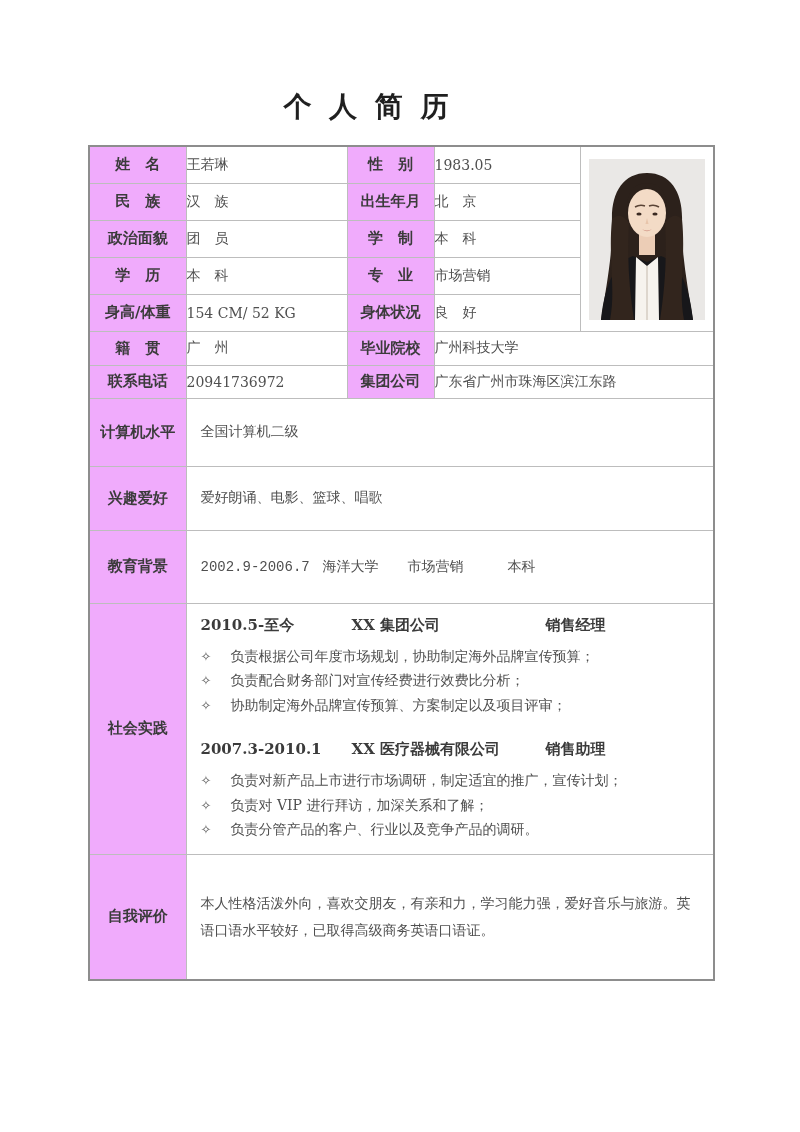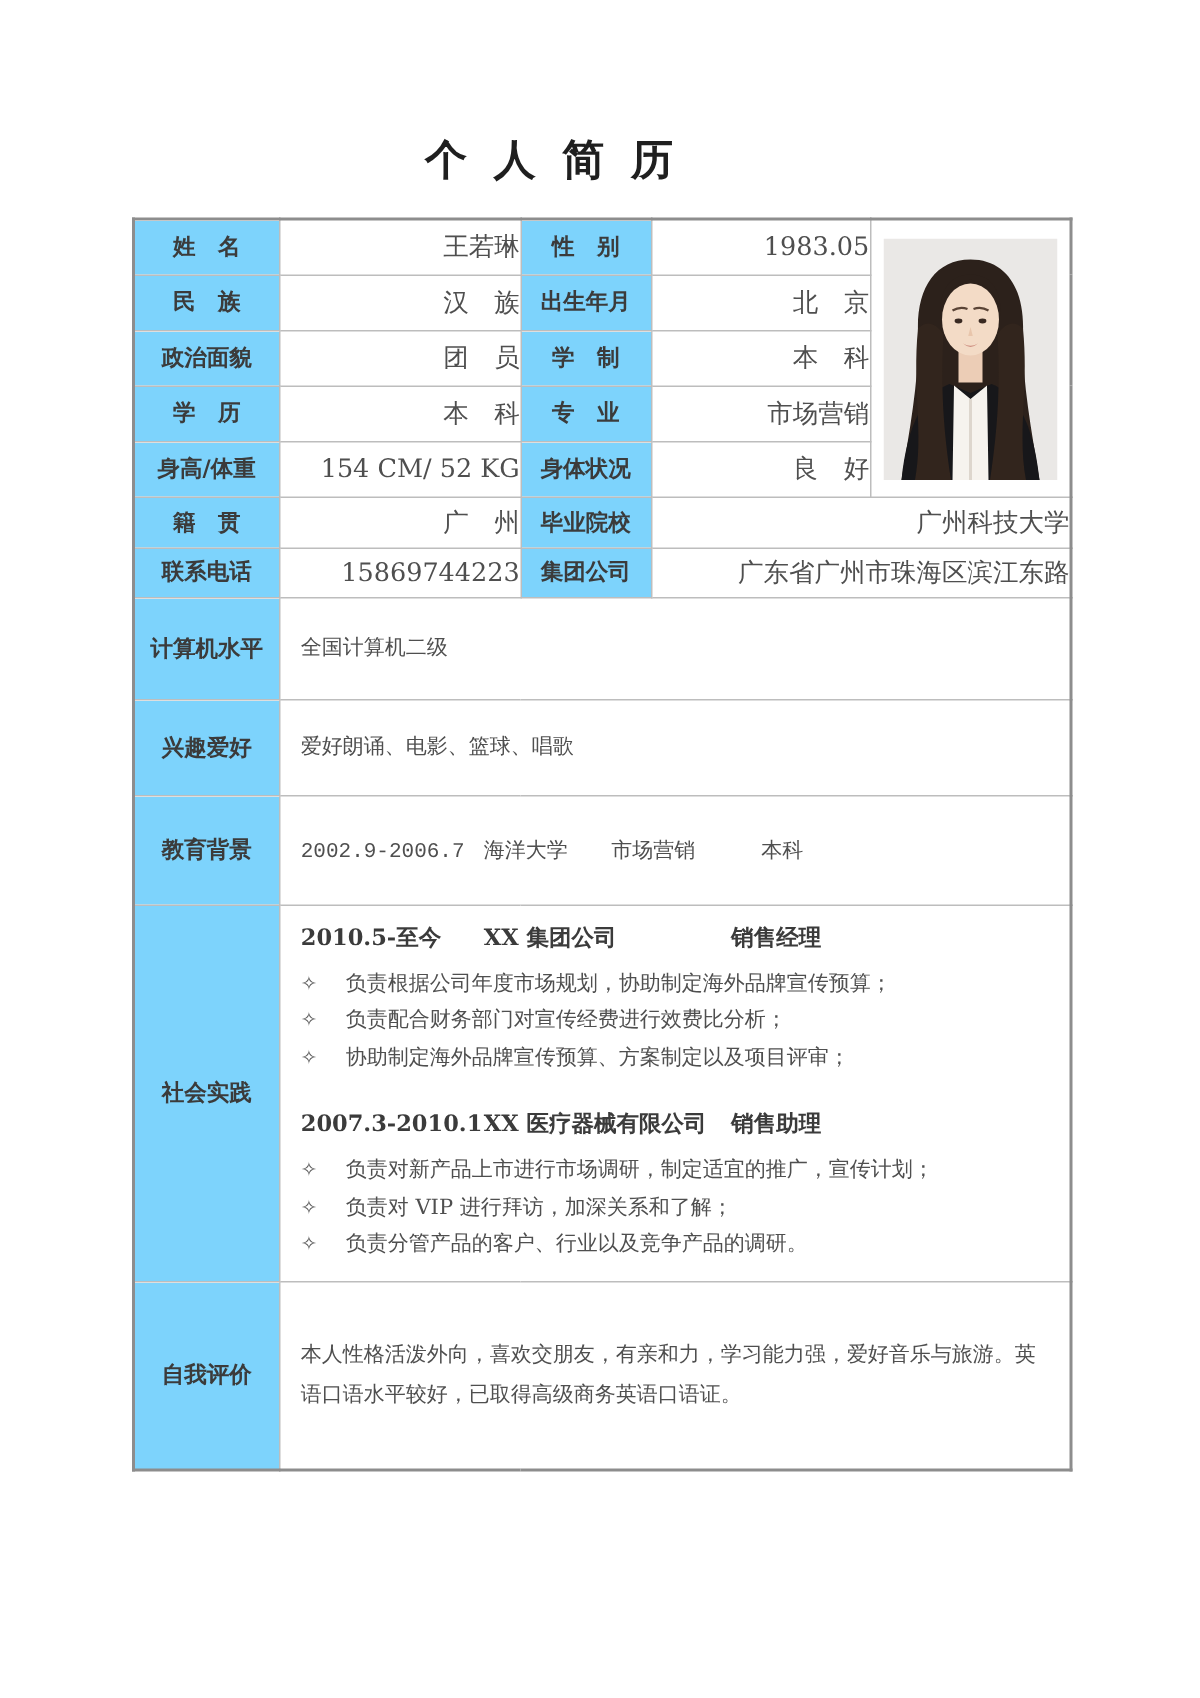--- a/index.html
+++ b/index.html
@@ -27,29 +27,29 @@
     border-collapse: collapse;
     table-layout: fixed;
     border: 2px solid #8d8d8d;
   }
   td {
     border: 1px solid #bdbdbd;
     vertical-align: middle;
     overflow: hidden;
   }
   td.lbl {
-    background: #7dd3fc;
+    background: #f0abfc;
     font-weight: bold;
     text-align: center;
     font-size: 15px;
     color: #3b3b3b;
   }
   td.val {
-    text-align: right;
-    font-size: 17px;
+    text-align: left;
+    font-size: 14px;
     color: #4f4f4f;
   }
   td.content {
     text-align: left;
     font-size: 14px;
     color: #4f4f4f;
     padding: 12px 14px;
   }
   tr.h37 td { height: 37px; }
   tr.h34 td { height: 34px; }
@@ -76,20 +76,21 @@
   .edu-major  { width: 100px; }
   .practice-cell { vertical-align: top; padding-top: 18px; }
   .job + .job { margin-top: 22px; }
   .job-header {
     display: flex;
     align-items: baseline;
     font-weight: bold;
     font-size: 15px;
     color: #3b3b3b;
     margin-bottom: 9px;
+    gap: 29px;
   }
   .jh-period { width: 122px; }
   .jh-company { width: 165px; }
   .bullet {
     display: flex;
     align-items: baseline;
     line-height: 1.75;
     font-size: 14px;
   }
   .blt-mark { width: 30px; flex: 0 0 30px; font-size: 13px; color: #5a5a5a; }
@@ -170,21 +171,21 @@
 
   <tr class="h34">
     <td class="lbl">籍　贯</td>
     <td class="val">广　州</td>
     <td class="lbl">毕业院校</td>
     <td class="val" colspan="2">广州科技大学</td>
   </tr>
 
   <tr class="h33">
     <td class="lbl">联系电话</td>
-    <td class="val">15869744223</td>
+    <td class="val">20941736972</td>
     <td class="lbl">集团公司</td>
     <td class="val" colspan="2">广东省广州市珠海区滨江东路</td>
   </tr>
 
   <tr class="h68">
     <td class="lbl">计算机水平</td>
     <td class="content" colspan="4">全国计算机二级</td>
   </tr>
 
   <tr class="h64">

